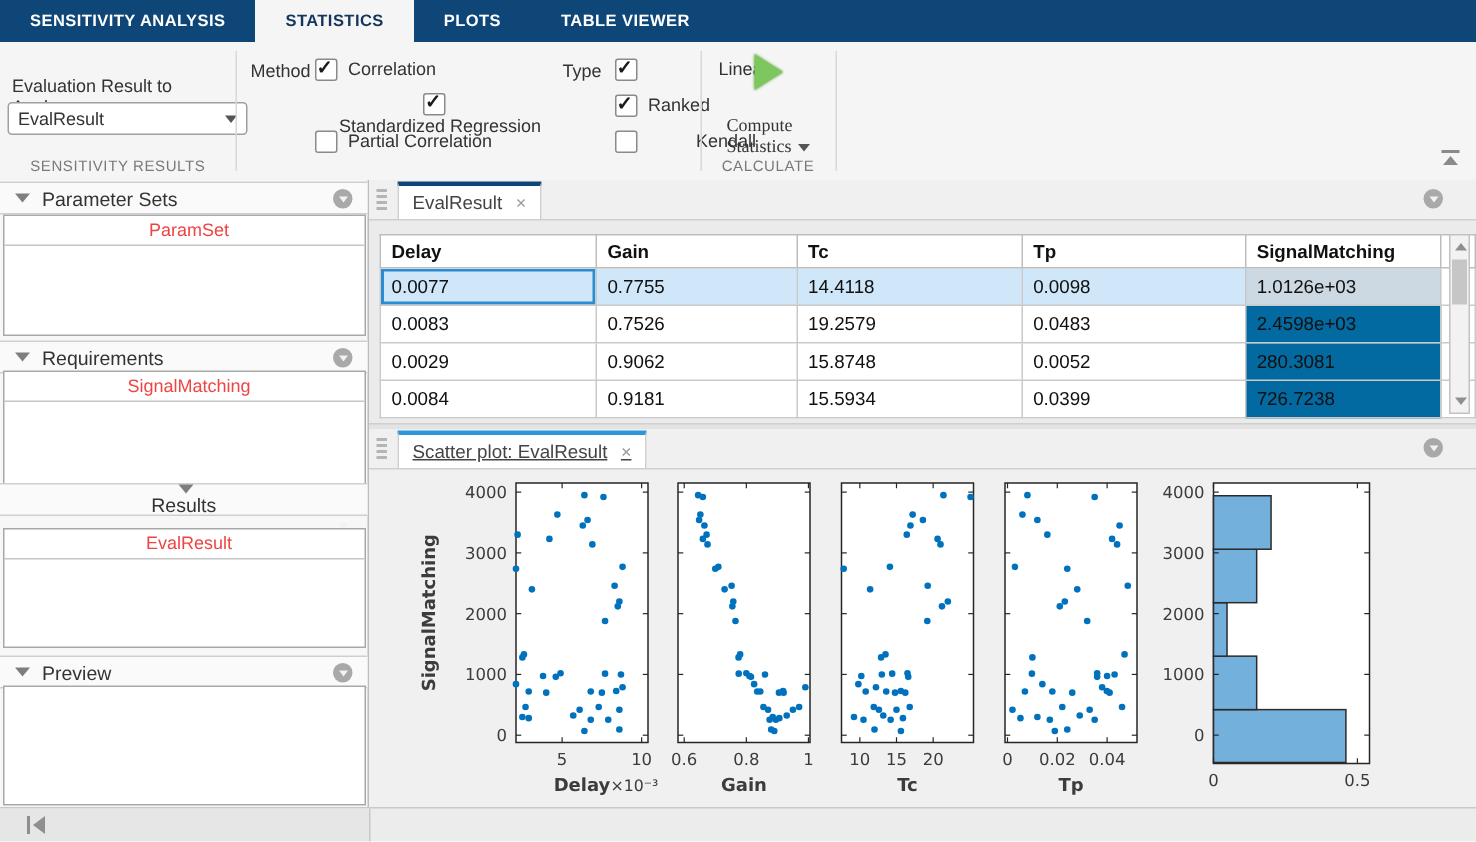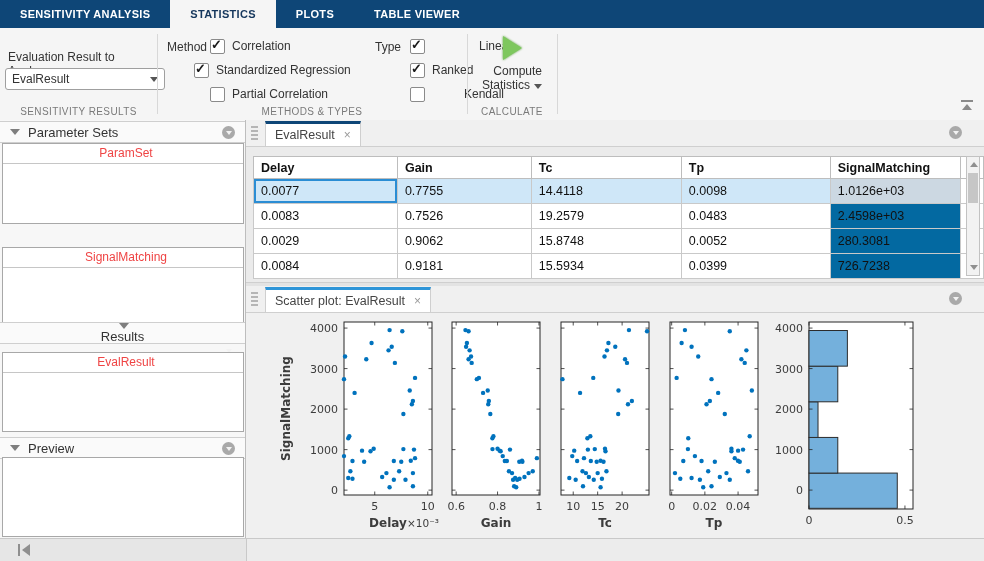--- a/index.html
+++ b/index.html
@@ -29,21 +29,21 @@
   .cb{width:13px;height:13px;background:#fff;border:1px solid #8a8a8a;border-radius:2px;
       margin-right:7px;position:relative;flex:0 0 auto;}
   .cb.checked:after{content:"\2713";position:absolute;left:0px;top:-3px;font-size:13px;
       font-weight:bold;color:#1a1a1a;}
   .cb-label{color:#333;}
   .compute-btn{position:absolute;left:470px;top:4px;width:84px;height:78px;display:flex;
       flex-direction:column;align-items:center;justify-content:flex-start;cursor:default;}
   .play-tri{width:0;height:0;margin-top:4px;border-top:12px solid transparent;
       border-bottom:12px solid transparent;border-left:19px solid #7ec75e;
       filter:drop-shadow(0 0 1px #4e9a2e);}
-  .compute-text{margin-top:4px;text-align:right;line-height:14px;color:#333;}
+  .compute-text{margin-top:16px;text-align:left;line-height:14px;color:#333;font-family:Liberation Serif, serif;}
   .compute-text .dd-arrow2{display:inline-block;width:0;height:0;border-left:4px solid transparent;
       border-right:4px solid transparent;border-top:5px solid #555;margin-left:4px;}
   .collapse-ribbon{position:absolute;right:10px;top:72px;width:14px;height:10px;}
   .collapse-ribbon .bar{position:absolute;left:1px;top:0;width:12px;height:2px;background:#8a8a8a;}
   .collapse-ribbon .tri{position:absolute;left:2px;top:4px;width:0;height:0;
       border-left:5px solid transparent;border-right:5px solid transparent;
       border-bottom:6px solid #8a8a8a;}
   
   .sidebar{position:absolute;left:0;top:120px;width:246px;height:418px;background:#f7f7f7;
       border-right:1px solid #bdbdbd;box-sizing:border-box;text-align:center;}
@@ -73,21 +73,21 @@
       border-right:8px solid #8f8f8f;}
   
   .content{position:absolute;left:246px;top:120px;width:738px;height:418px;background:#f0f0f0;}
   .doc-tabstrip{position:relative;height:26px;background:#f0f0f0;border-bottom:1px solid #cfcfcf;
       display:flex;align-items:flex-end;}
   .grip{width:7px;height:16px;margin:0 0 4px 5px;
       background:repeating-linear-gradient(to bottom,#b5b5b5 0 2px,transparent 2px 4px);}
   .doc-tab{margin-left:7px;height:22px;background:#fff;border:1px solid #cfcfcf;border-bottom:none;
       display:flex;align-items:center;padding:0 9px;font-size:12.5px;color:#444;}
   .doc-tab.navy-top{border-top:3px solid #0e4677;}
-  .doc-tab.blue-top{border-top:3px solid #2e95d8;}
+  .doc-tab.blue-top{border-top:3px solid #2e95d8;text-decoration:underline;}
   .tab-close{margin-left:9px;color:#9a9a9a;font-size:12px;line-height:10px;}
   .strip-menu{position:absolute;right:12px;top:6px;}
   
   .table-pane{position:absolute;left:0;top:0;width:738px;height:162px;background:#ebebeb;}
   .data-table{position:absolute;left:7px;top:36px;border-collapse:collapse;table-layout:fixed;
       background:#fff;border:1px solid #979797;}
   .data-table th{font-weight:bold;text-align:left;background:#fff;color:#111;
       border:1px solid #bdbdbd;padding:2px 7px;height:17px;font-size:12.5px;}
   .data-table td{border:1px solid #c9c9c9;padding:2px 7px;height:20px;text-align:left;
       color:#111;background:#fff;font-size:12.5px;}
@@ -132,42 +132,41 @@
       <div class="rib-section">SENSITIVITY RESULTS</div>
     </div>
     <div class="rib-sep" style="left:157px;"></div>
 
     <div class="rib-group" style="left:157px;width:310px;">
       <div class="cb-grouplabel" style="left:10px;top:12px;">Method</div>
       <div class="cb-row" style="left:53px;top:10px;">
         <span class="cb checked"></span>
         <span class="cb-label">Correlation</span>
       </div>
-      <div class="cb-row" style="left:37px;top:34px;">
+      <div class="cb-row" style="left:69px;top:34px;flex-direction:column;">
         <span class="cb checked"></span>
         <span class="cb-label">Standardized Regression</span>
       </div>
       <div class="cb-row" style="left:53px;top:58px;">
         <span class="cb"></span>
         <span class="cb-label">Partial Correlation</span>
       </div>
       <div class="cb-grouplabel" style="left:218px;top:12px;">Type</div>
       <div class="cb-row" style="left:253px;top:10px;gap:47px;">
         <span class="cb checked"></span>
         <span class="cb-label">Linear</span>
       </div>
       <div class="cb-row" style="left:253px;top:34px;">
         <span class="cb checked"></span>
         <span class="cb-label">Ranked</span>
       </div>
       <div class="cb-row" style="left:253px;top:58px;gap:32px;">
         <span class="cb"></span>
         <span class="cb-label">Kendall</span>
       </div>
-      <div class="rib-section">METHODS &amp; TYPES</div>
     </div>
     <div class="rib-sep" style="left:467px;"></div>
 
     <div class="rib-group" style="left:467px;width:90px;">
       <div class="compute-btn" style="left:3px;">
         <div class="play-tri"></div>
         <div class="compute-text">
           <div>Compute</div>
           <div><span>Statistics</span><span class="dd-arrow2"></span></div>
         </div>
@@ -185,20 +184,25 @@
   <div class="sidebar">
     <div class="panel-header" style="top:1px;">
       <span class="ph-tri"></span>
       <span class="ph-title">Parameter Sets</span>
       <span class="circle-menu"></span>
     </div>
     <div class="panel-box" style="top:23px;height:79px;">
       <div class="panel-item">ParamSet</div>
     </div>
 
+    <div class="panel-header" style="top:107px;">
+      <span class="ph-tri"></span>
+      <span class="ph-title">Requirements</span>
+      <span class="circle-menu"></span>
+    </div>
     <div class="panel-box" style="top:127px;height:80px;">
       <div class="panel-item">SignalMatching</div>
     </div>
 
     <div class="panel-header" style="top:202px;flex-direction:column;">
       <span class="ph-tri"></span>
       <span class="ph-title">Results</span>
       <span class="circle-menu"></span>
     </div>
     <div class="panel-box" style="top:232px;height:78px;">

